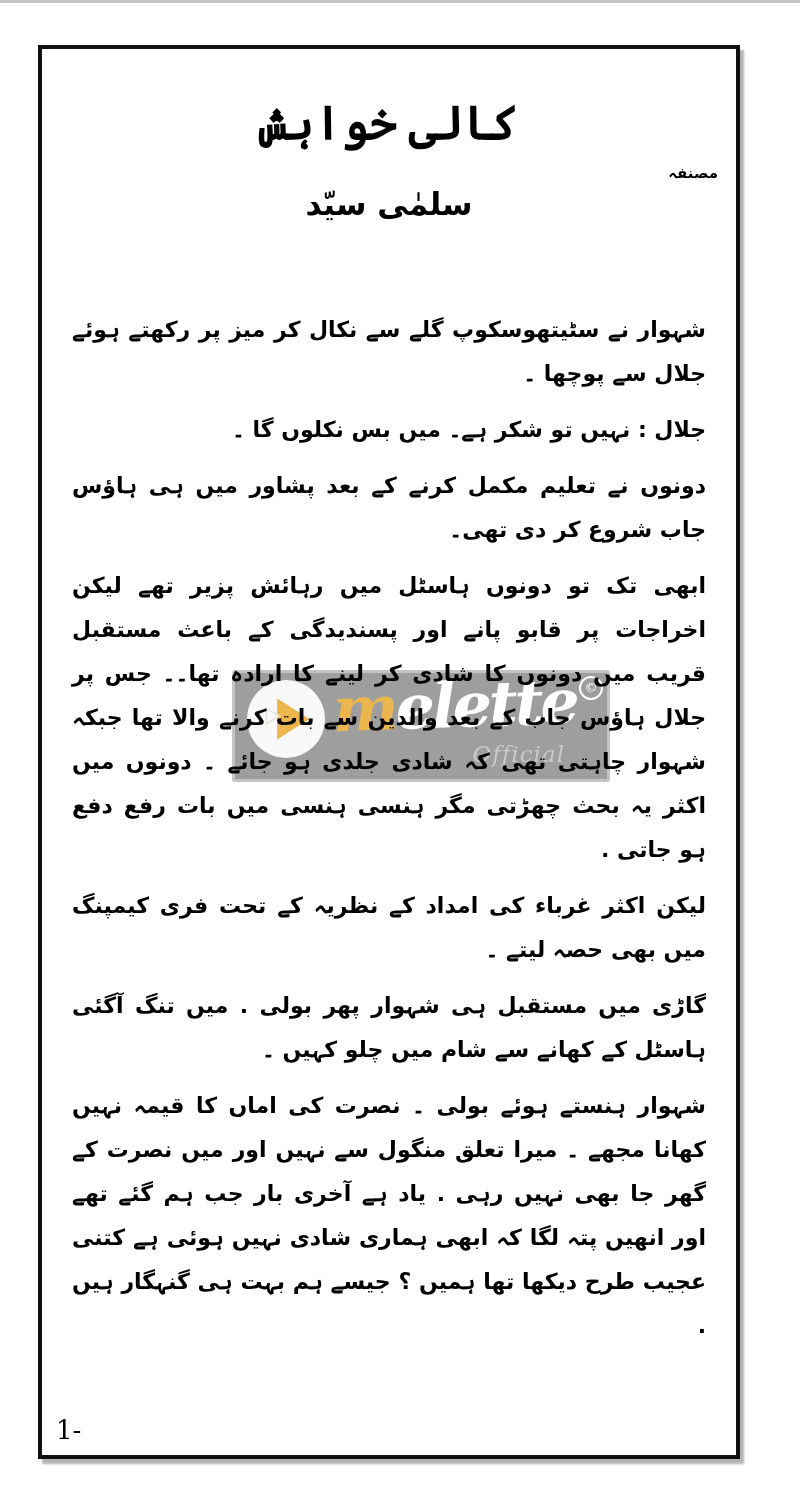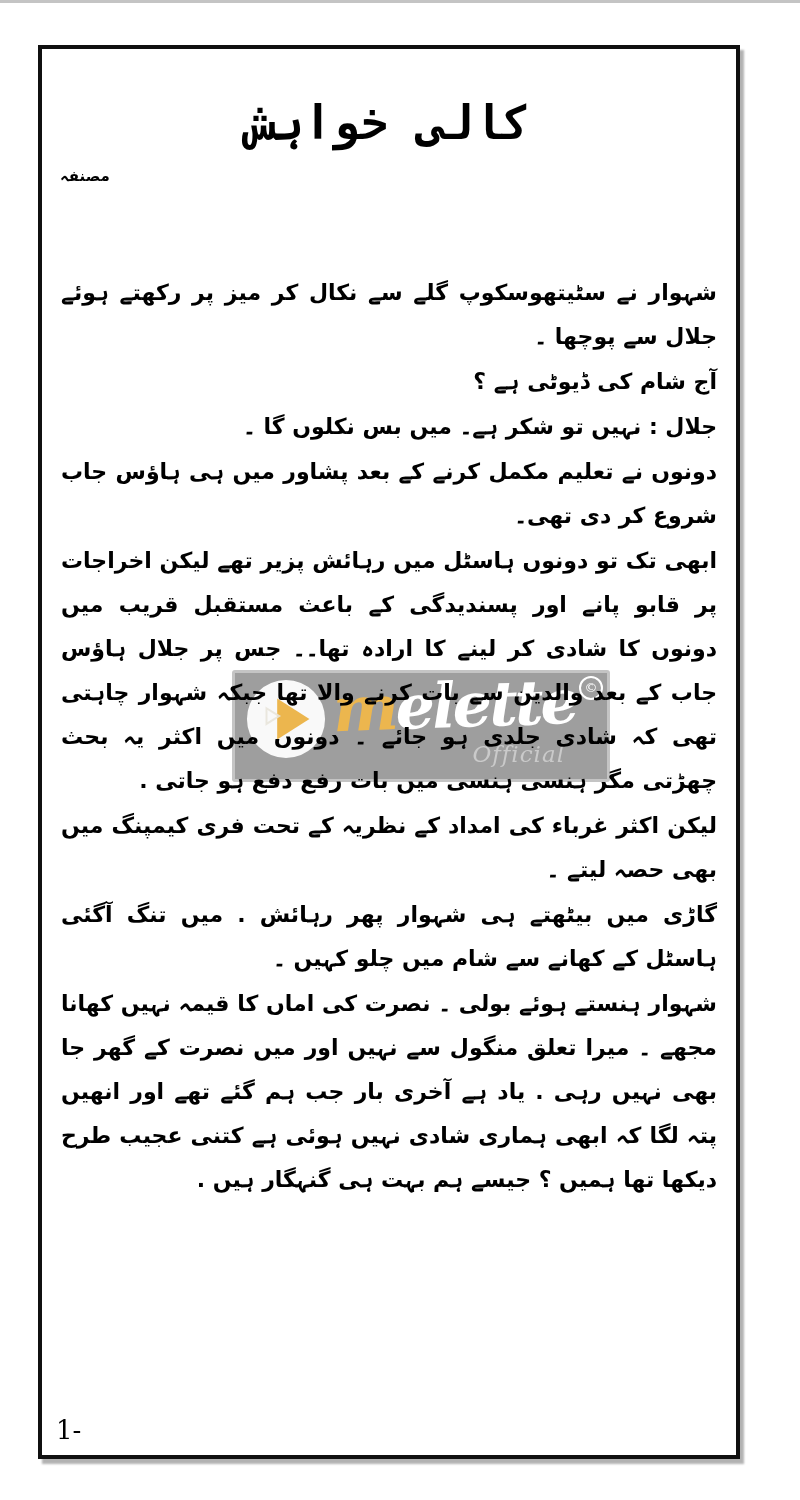--- a/index.html
+++ b/index.html
@@ -10,29 +10,29 @@
   }
   .frame{
     position:absolute;left:38px;top:42px;width:694px;height:1406px;
     border:4px solid #101010;background:#fff;
     box-shadow:4px 5px 2px rgba(0,0,0,.30);
     overflow:hidden;
   }
   .content{position:relative;z-index:2;padding:26px 18px 0 18px;}
   .title{
     text-align:center;font-size:47px;font-weight:bold;margin:20px 0 14px;
-    font-family:Liberation Mono, monospace;direction:rtl;
+    font-family:Liberation Serif, serif;direction:rtl;
   }
-  .byline{text-align:left;font-size:15px;font-weight:bold;margin:0;direction:rtl;}
+  .byline{text-align:right;font-size:15px;font-weight:bold;margin:0;direction:rtl;}
   .author{text-align:center;font-size:31px;font-weight:bold;margin:4px 0 0;direction:rtl;}
   .paragraphs{
     margin-top:86px;direction:rtl;font-size:22px;font-weight:bold;
     line-height:44px;
   }
-  .paragraphs p{margin:1px;text-align:justify;text-align-last:right;}
+  .paragraphs p{margin:12px;text-align:justify;text-align-last:right;}
   .gap-wm{margin-top:46px;}
   .gap-sect{margin-top:64px;}
   .page-number{
     position:absolute;left:14px;bottom:10px;z-index:2;
     font-family:"DejaVu Serif",serif;font-size:26px;direction:ltr;
   }
   
   .watermark{
     position:absolute;left:190px;top:621px;width:372px;height:106px;
     background:rgba(151,151,151,.93);
@@ -72,27 +72,27 @@
       <polygon points="22,31 35,39 22,47" fill="none" stroke="#e8e4da" stroke-width="2" opacity="0.9"></polygon>
     </svg>
     <div class="brand"><span class="m">m</span><span class="rest">elette</span></div>
     <div class="copyright">©</div>
     <div class="official">Official</div>
   </div>
 
   <div class="content">
     <div class="title">کالی خواہش</div>
     <div class="byline">مصنفہ</div>
+    <div class="author">سلمٰی سیّد</div>
 
     <div class="paragraphs">
       <p>شہوار نے سٹیتھوسکوپ گلے سے نکال کر میز پر رکھتے ہوئے جلال سے پوچھا ۔</p>
-      <p>آج شام کی ڈیوٹی ہے ؟</p>
       <p>جلال : نہیں تو شکر ہے۔ میں بس نکلوں گا ۔</p>
       <p class="gap-wm">دونوں نے تعلیم مکمل کرنے کے بعد پشاور میں ہی ہاؤس جاب شروع کر دی تھی۔</p>
       <p>ابھی تک تو دونوں ہاسٹل میں رہائش پزیر تھے لیکن اخراجات پر قابو پانے اور پسندیدگی کے باعث مستقبل قریب میں دونوں کا شادی کر لینے کا ارادہ تھا۔۔ جس پر جلال ہاؤس جاب کے بعد والدین سے بات کرنے والا تھا جبکہ شہوار چاہتی تھی کہ شادی جلدی ہو جائے ۔ دونوں میں اکثر یہ بحث چھڑتی مگر ہنسی ہنسی میں بات رفع دفع ہو جاتی .</p>
       <p>لیکن اکثر غرباء کی امداد کے نظریہ کے تحت فری کیمپنگ میں بھی حصہ لیتے ۔</p>
-      <p class="gap-sect">گاڑی میں بیٹھتے ہی شہوار پھر رہائش . میں تنگ آگئی ہاسٹل کے کھانے سے شام میں چلو کہیں ۔</p>
+      <p class="gap-sect">گاڑی میں مستقبل ہی شہوار پھر بولی . میں تنگ آگئی ہاسٹل کے کھانے سے شام میں چلو کہیں ۔</p>
       <p>شہوار ہنستے ہوئے بولی ۔ نصرت کی اماں کا قیمہ نہیں کھانا مجھے ۔ میرا تعلق منگول سے نہیں اور میں نصرت کے گھر جا بھی نہیں رہی . یاد ہے آخری بار جب ہم گئے تھے اور انھیں پتہ لگا کہ ابھی ہماری شادی نہیں ہوئی ہے کتنی عجیب طرح دیکھا تھا ہمیں ؟ جیسے ہم بہت ہی گنہگار ہیں .</p>
     </div>
   </div>
 
   <div class="page-number">1-</div>
 </div>
 
 </body></html>

